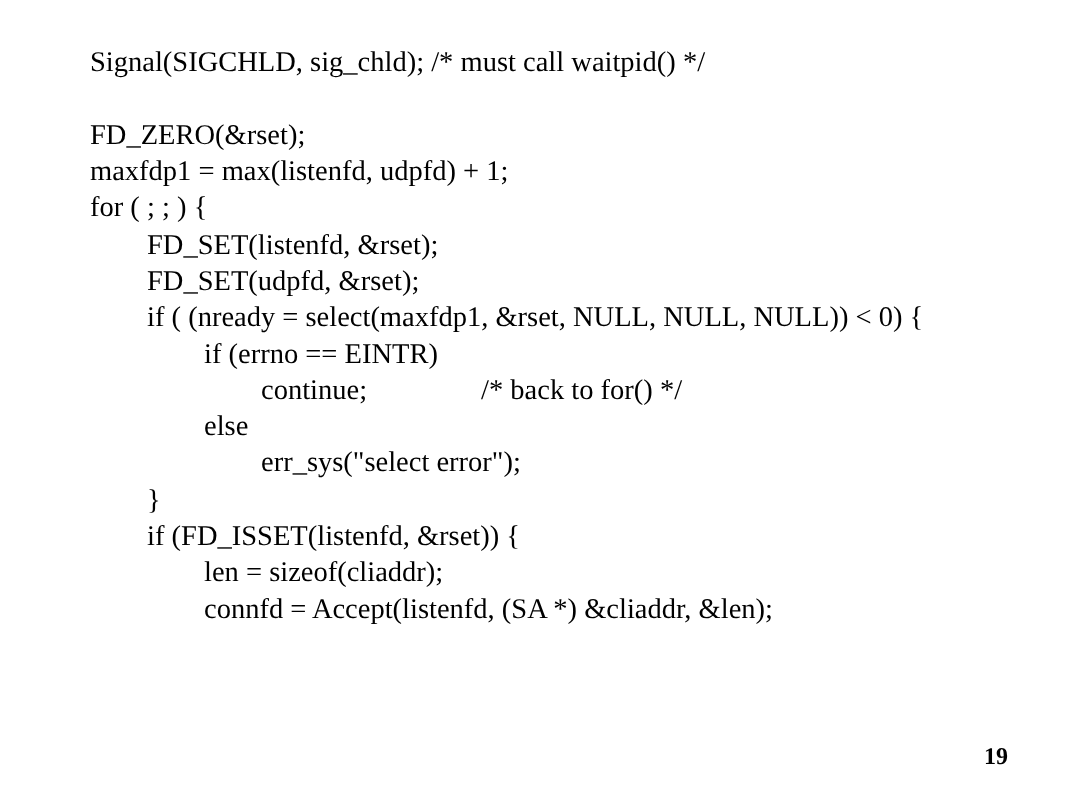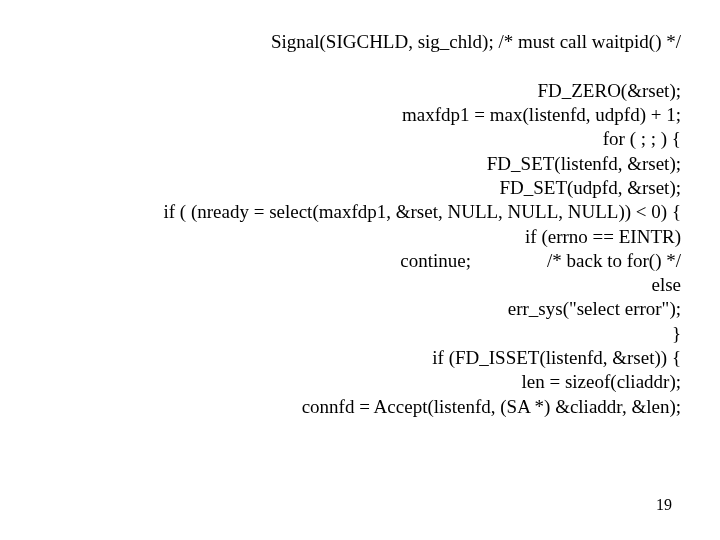--- a/index.html
+++ b/index.html
@@ -11,27 +11,27 @@
     font-family: "Times New Roman", Times, serif;
     font-size: 19px;
     color: #000;
     position: relative;
     box-sizing: border-box;
   }
   .content {
     padding: 30px 39px 0 60px;
     line-height: 1.28;
     white-space: pre;
-    text-align: right;
   }
   .page-num {
     position: absolute;
     right: 48px;
     bottom: 26px;
     font-size: 16px;
+    font-weight: bold;
   }
 </style>
 </head>
 <body>
 
 <div class="content"><span>Signal(SIGCHLD, sig_chld); /* must call waitpid() */</span>
 <span></span>
 <span>FD_ZERO(&amp;rset);</span>
 <span>maxfdp1 = max(listenfd, udpfd) + 1;</span>
 <span>for ( ; ; ) {</span>

